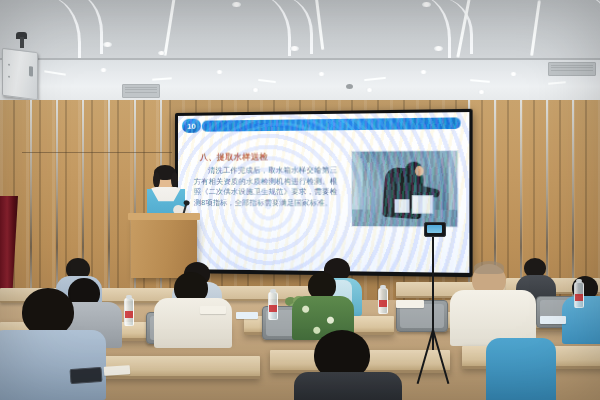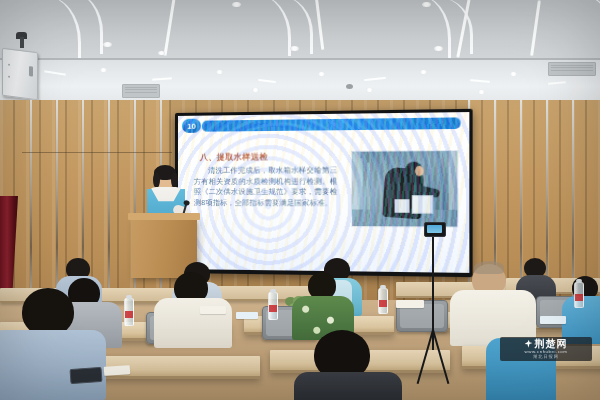--- a/index.html
+++ b/index.html
@@ -405,23 +405,15 @@
   <div class="phone" style="left:70px;top:368px;width:30px;height:13px;transform:rotate(-4deg);"></div>
   <div class="paper" style="left:104px;top:366px;width:26px;height:9px;transform:rotate(-4deg);"></div>
 
   <div class="tripod"></div>
   <div class="tp-l" style="left:432px;top:330px;height:56px;transform:rotate(16deg);"></div>
   <div class="tp-l" style="left:432px;top:330px;height:56px;transform:rotate(-16deg);"></div>
   <div class="tp-cam">
       <div class="scr"></div>
     </div>
 
-  <div class="wm">
-    <div class="l1">
-      <span class="bird"></span>
-      <span>荆楚网</span>
-    </div>
-    <div class="l2">www.cnhubei.com</div>
-    <div class="l3">湖北日报网</div>
-  </div>
 
   <div class="vig"></div>
 </div>
 
 </body></html>

